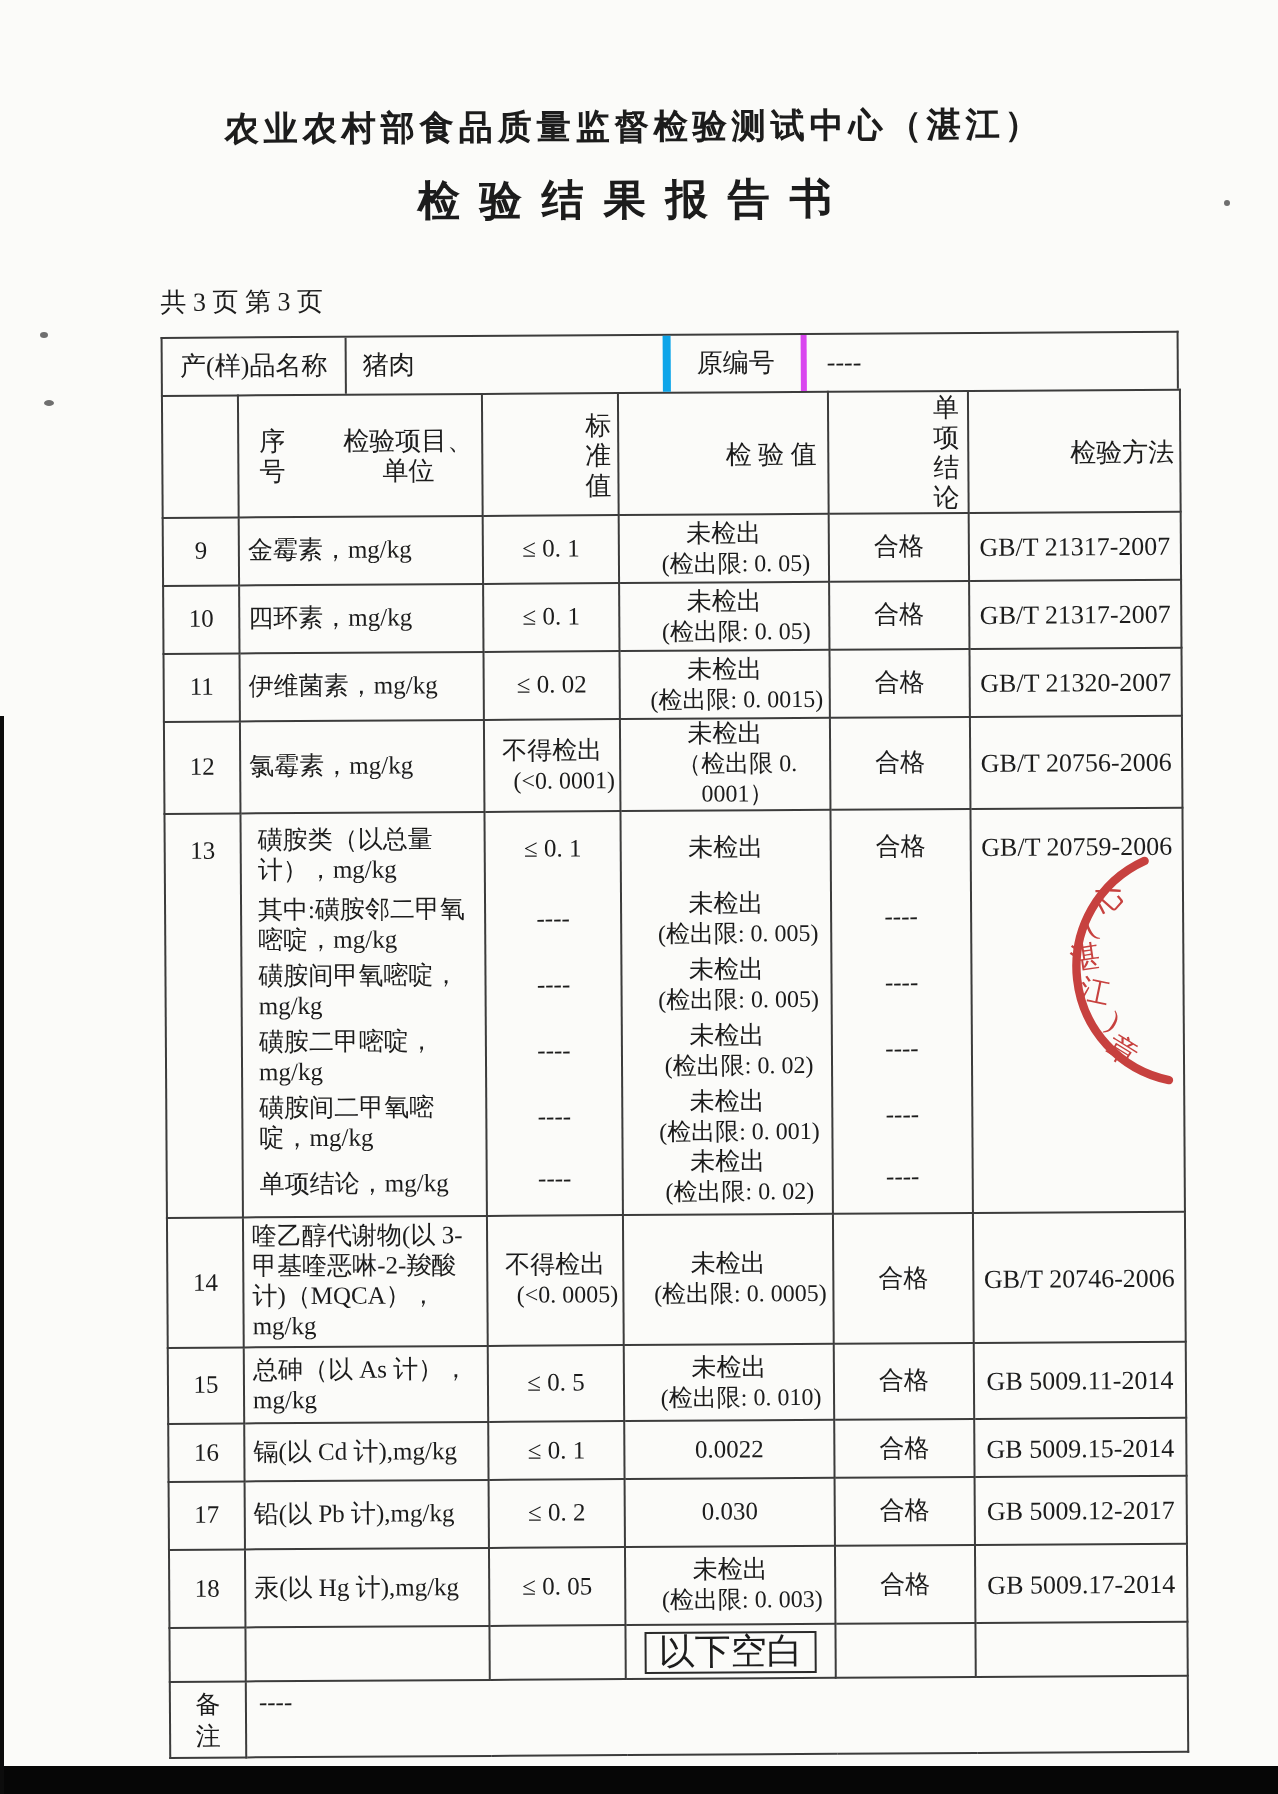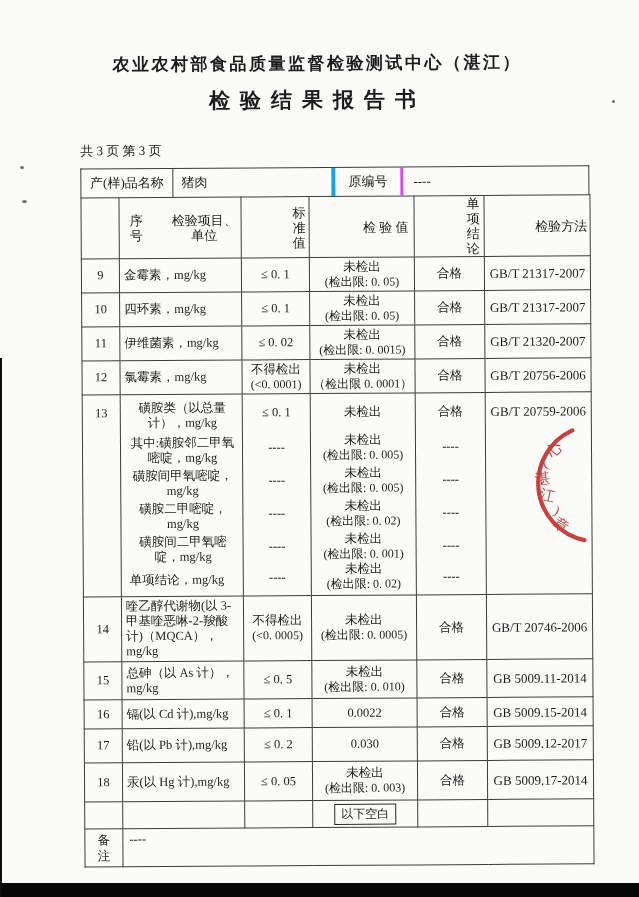--- a/index.html
+++ b/index.html
@@ -25,32 +25,32 @@
   .sc4{flex:1;padding-left:10px;}
   table{border-collapse:collapse;table-layout:fixed;width:509px;}
   col.c1{width:38px}col.c2{width:122px}col.c3{width:68px}
   col.c4{width:105px}col.c5{width:70px}col.c6{width:106px}
   td,th{border:1px solid #3c3c3c;padding:0;text-align:center;vertical-align:middle;
     font-size:12.5px;font-weight:400;line-height:15px;}
   th{font-size:13px;padding-left:48px;}
   .rh34{height:34px}.rh47{height:47px}.rh38{height:38px}.rh29{height:29px}
   .rh39{height:39px}.rh27{height:27px}
   td.item{text-align:left;padding:2px 3px 2px 4px;}
-  td .lim,td .sub2{font-size:12px;}
+  td .lim,td .sub2{font-size:12px;margin-left:12px;}
   td.std div:empty,td.val div:empty{display:none;}
   td.method{font-size:13px;}
   
   td.topal{vertical-align:top;padding-top:11px;}
   .sub{display:flex;flex-direction:column;justify-content:center;}
-  .sub.l{align-items:flex-start;text-align:center;padding:0 3px 0 4px;}
+  .sub.l{align-items:flex-start;text-align:left;padding:0 3px 0 4px;}
   .sub.c{align-items:center;}
   .s1{height:37px}.s2{height:33px}.s3{height:33px}.s4{height:33px}
   .s5{height:33px}.s6{height:28px}
   .blank-box{display:inline-block;border:1.5px solid #2a2a2a;padding:1px 6px;
-    font-size:12px;line-height:17px;}
+    font-size:18px;line-height:17px;}
   .remark-label{width:14px;margin:0 auto;line-height:16px;word-break:break-all;
     font-size:12.5px;}
   td.remark-val{text-align:left;vertical-align:top;padding:3px 6px;}
   
   .stamp{position:absolute;left:506px;top:418px;width:133px;height:146px;
     opacity:0.93;pointer-events:none;}
   .stamp text{font-family:"Liberation Serif","DejaVu Serif",serif;}
   
   .bottom-strip{position:absolute;left:0;right:0;bottom:0;height:14px;background:#060606;}
   .left-line{position:absolute;left:0;top:358px;width:2px;bottom:0;background:#0c0c0c;}

